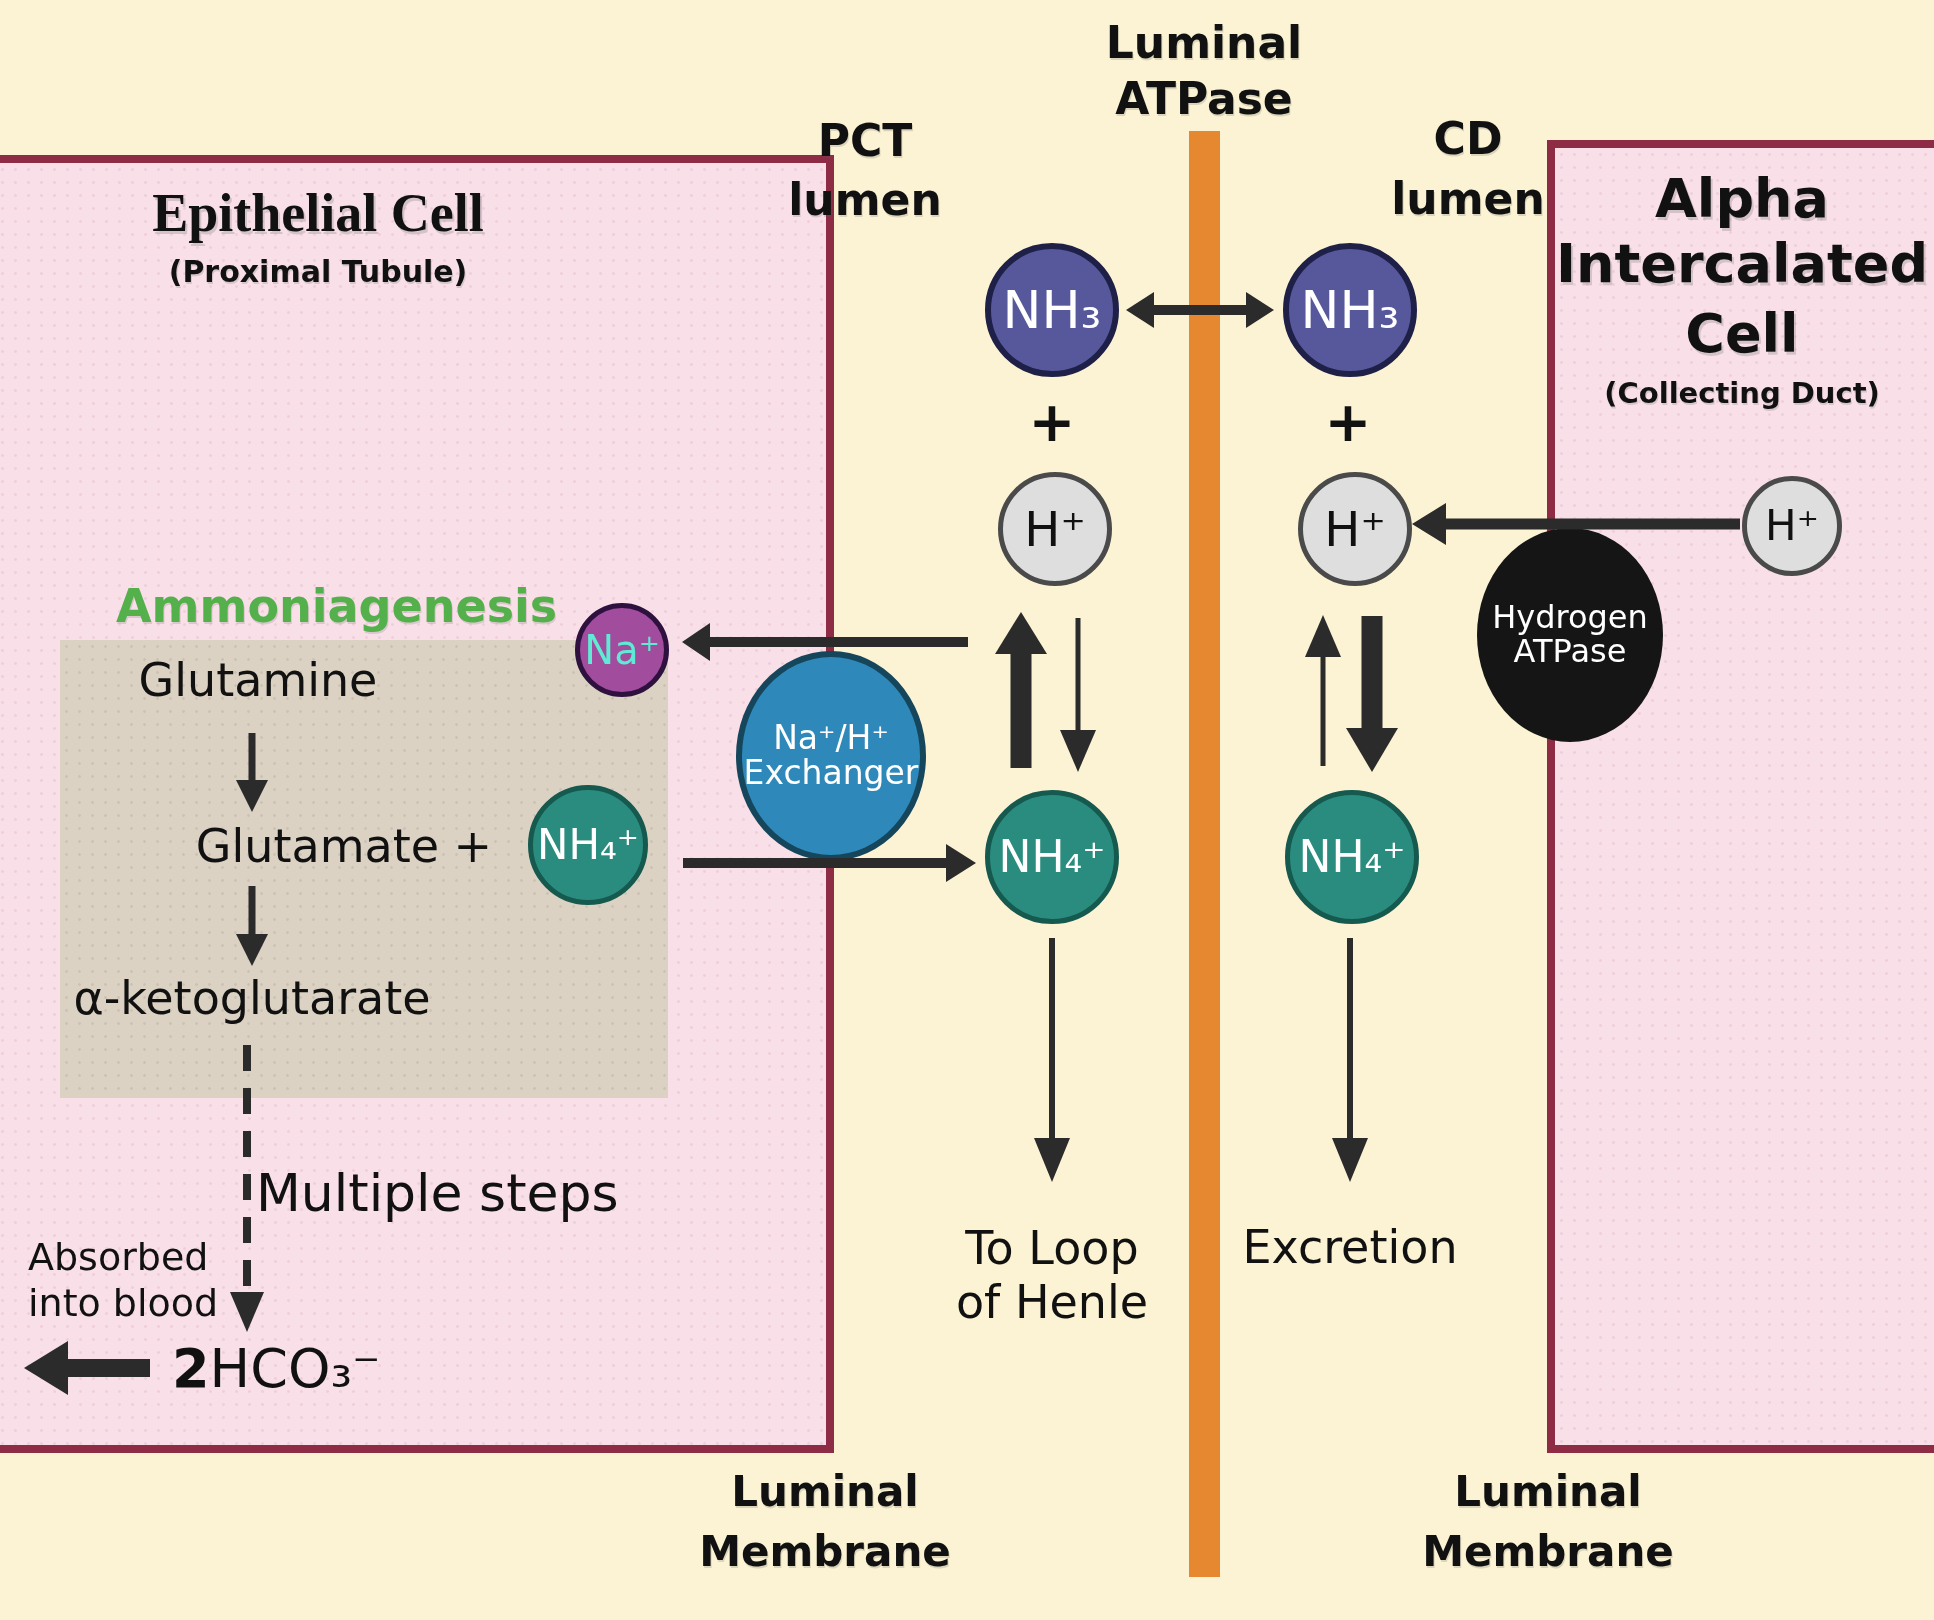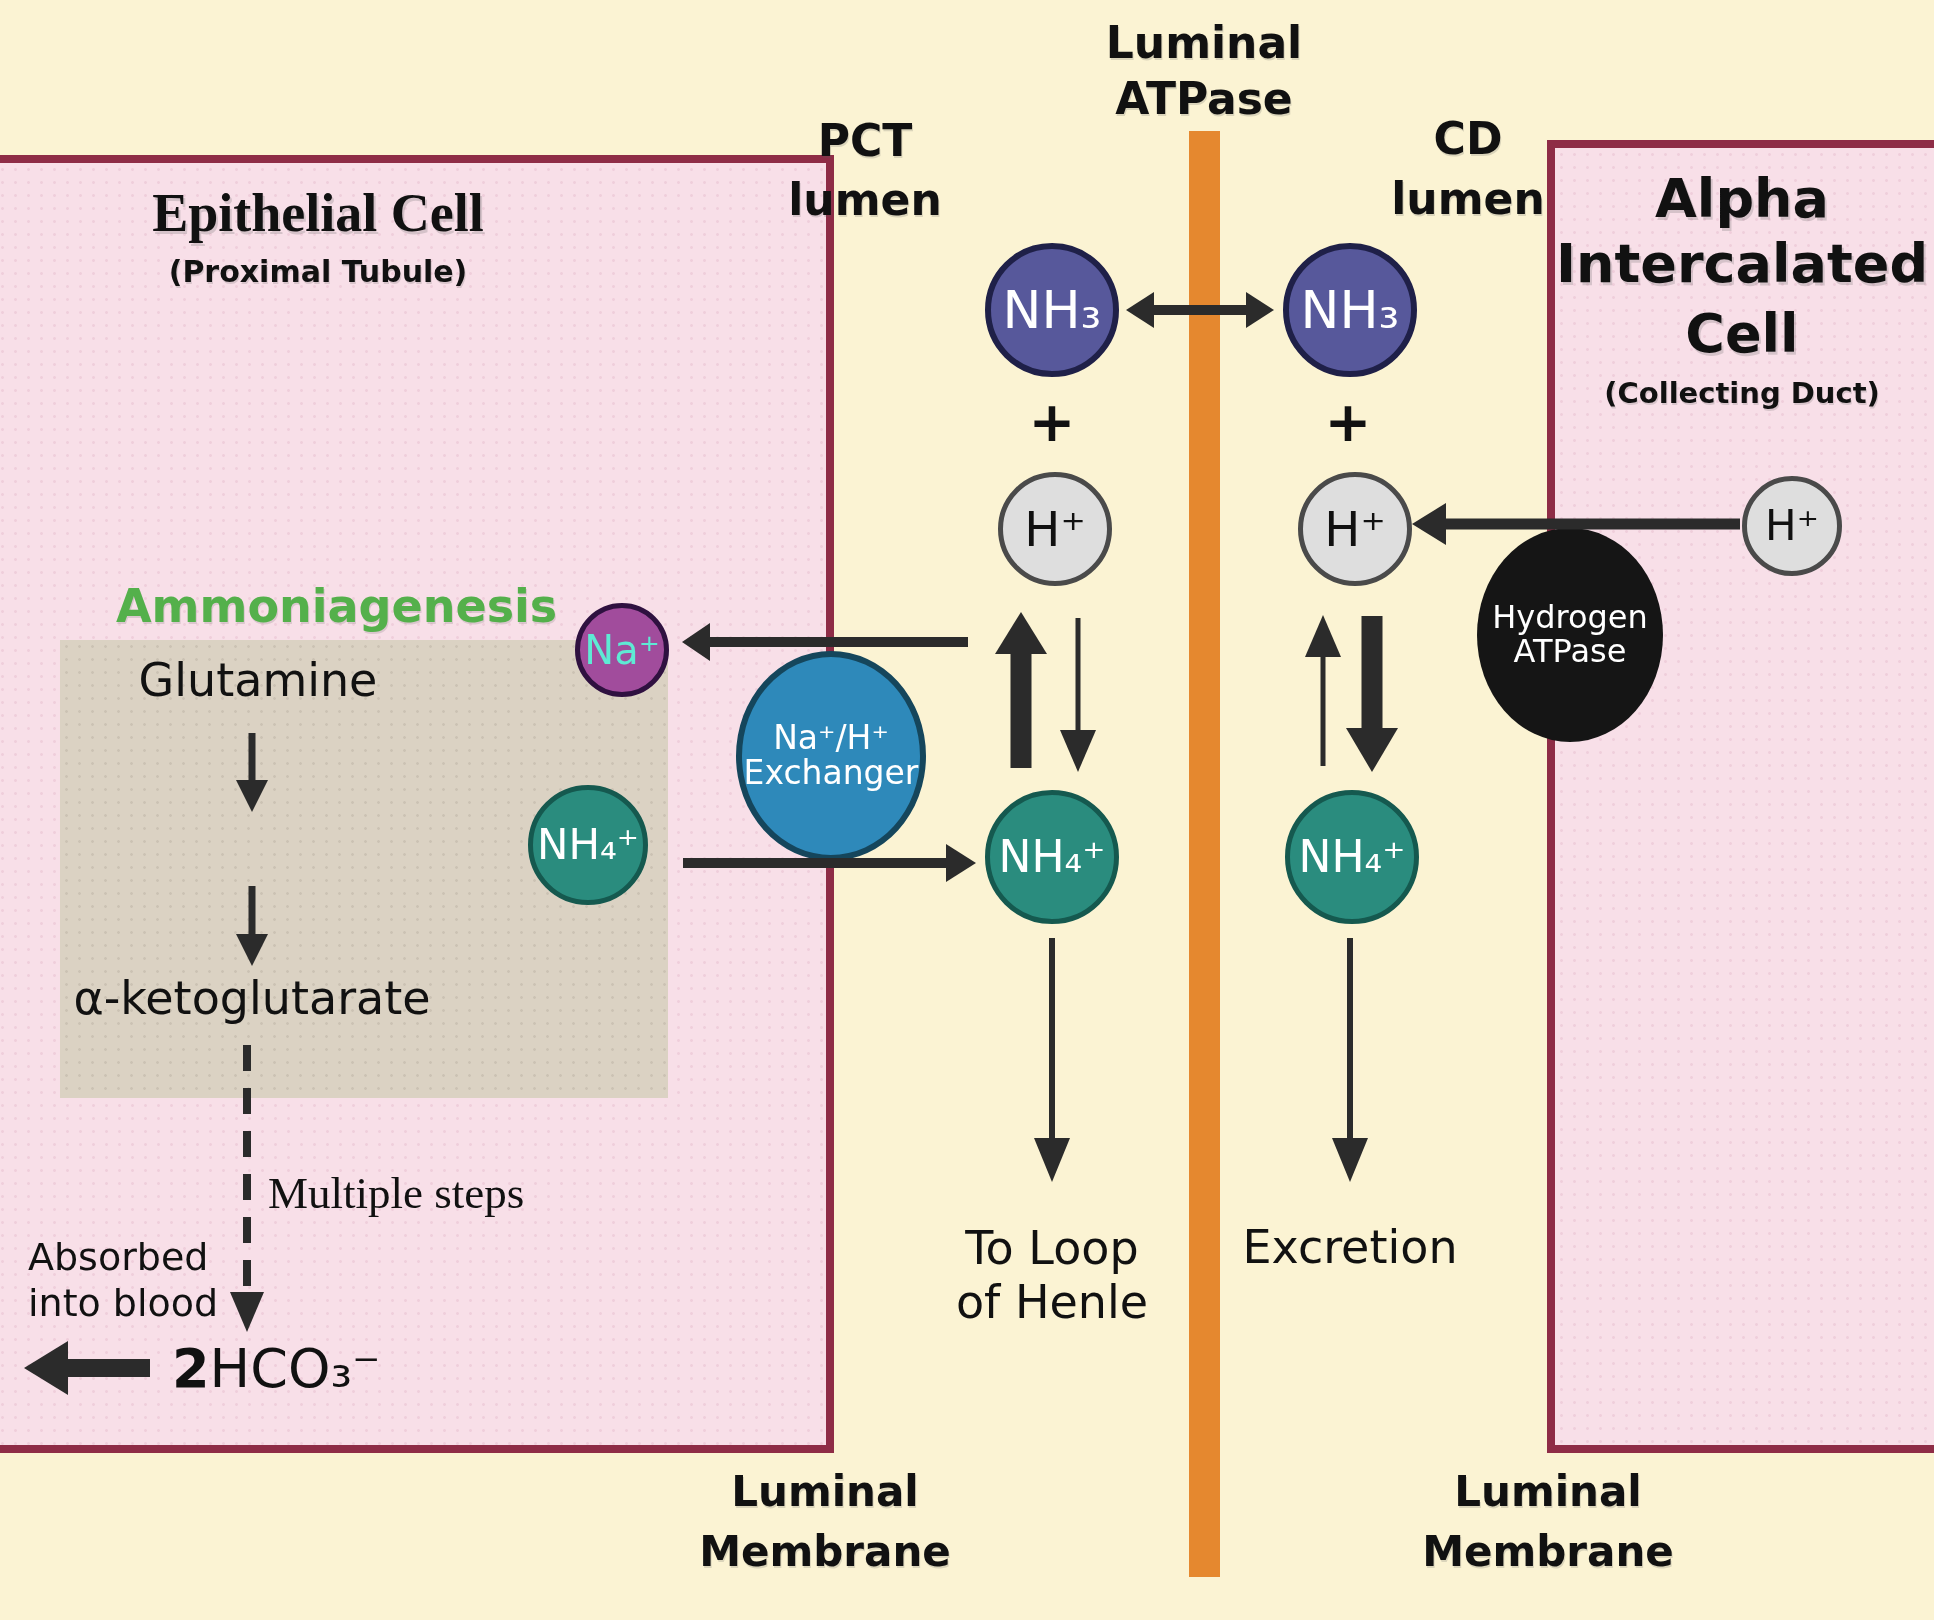--- a/index.html
+++ b/index.html
@@ -203,21 +203,22 @@
   <div class="abs t membrane center" style="left:825px;top:1551px;">Membrane</div>
   <div class="abs t membrane center" style="left:1548px;top:1491px;">Luminal</div>
   <div class="abs t membrane center" style="left:1548px;top:1551px;">Membrane</div>
 
   <div class="abs t scheme center" style="left:1052px;top:1248px;">To Loop</div>
   <div class="abs t scheme center" style="left:1052px;top:1302px;">of Henle</div>
   <div class="abs t scheme center" style="left:1350px;top:1247px;">Excretion</div>
 
   <div class="abs t green-head midy" style="left:116px;top:606px;">Ammoniagenesis</div>
   <div class="abs t scheme center" style="left:258px;top:680px;">Glutamine</div>
+  <div class="abs t scheme center" style="left:344px;top:846px;">Glutamate +</div>
   <div class="abs t scheme center" style="left:252px;top:998px;">α-ketoglutarate</div>
-  <div class="abs t scheme midy" style="left:268px;top:1193px;font-size:45px;font-family:Liberation Serif, serif;">Multiple steps</div>
+  <div class="abs t scheme midy" style="left:256px;top:1193px;font-size:52px;">Multiple steps</div>
   <div class="abs t scheme midy" style="left:28px;top:1257px;font-size:38px;">Absorbed</div>
   <div class="abs t scheme midy" style="left:28px;top:1303px;font-size:38px;">into blood</div>
   <div class="abs t midy" style="left:172px;top:1368px;font-size:54px;">
     <span style="font-weight:700;">2</span><span>HCO₃⁻</span>
   </div>
 
 </div>
 
 </body></html>

